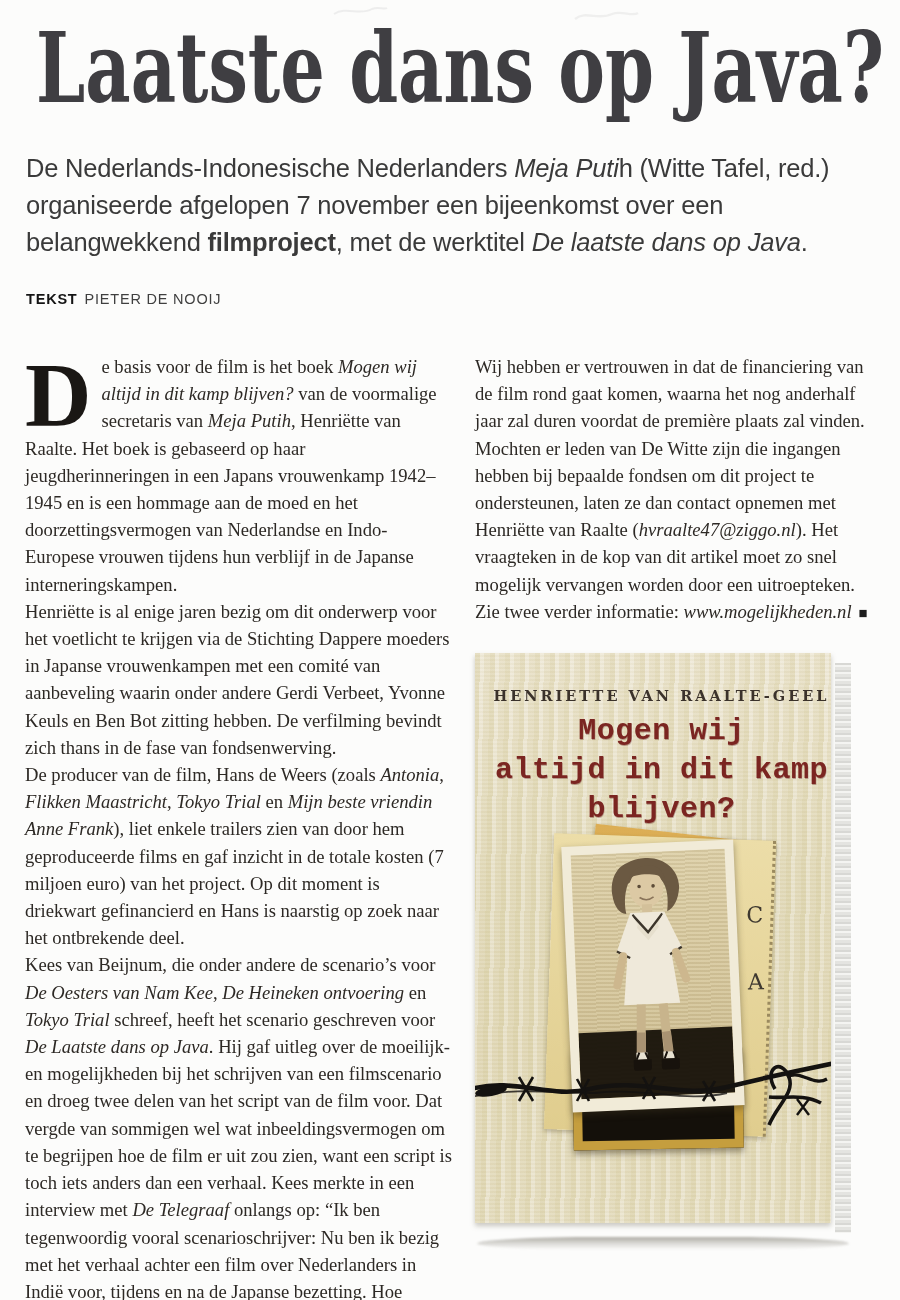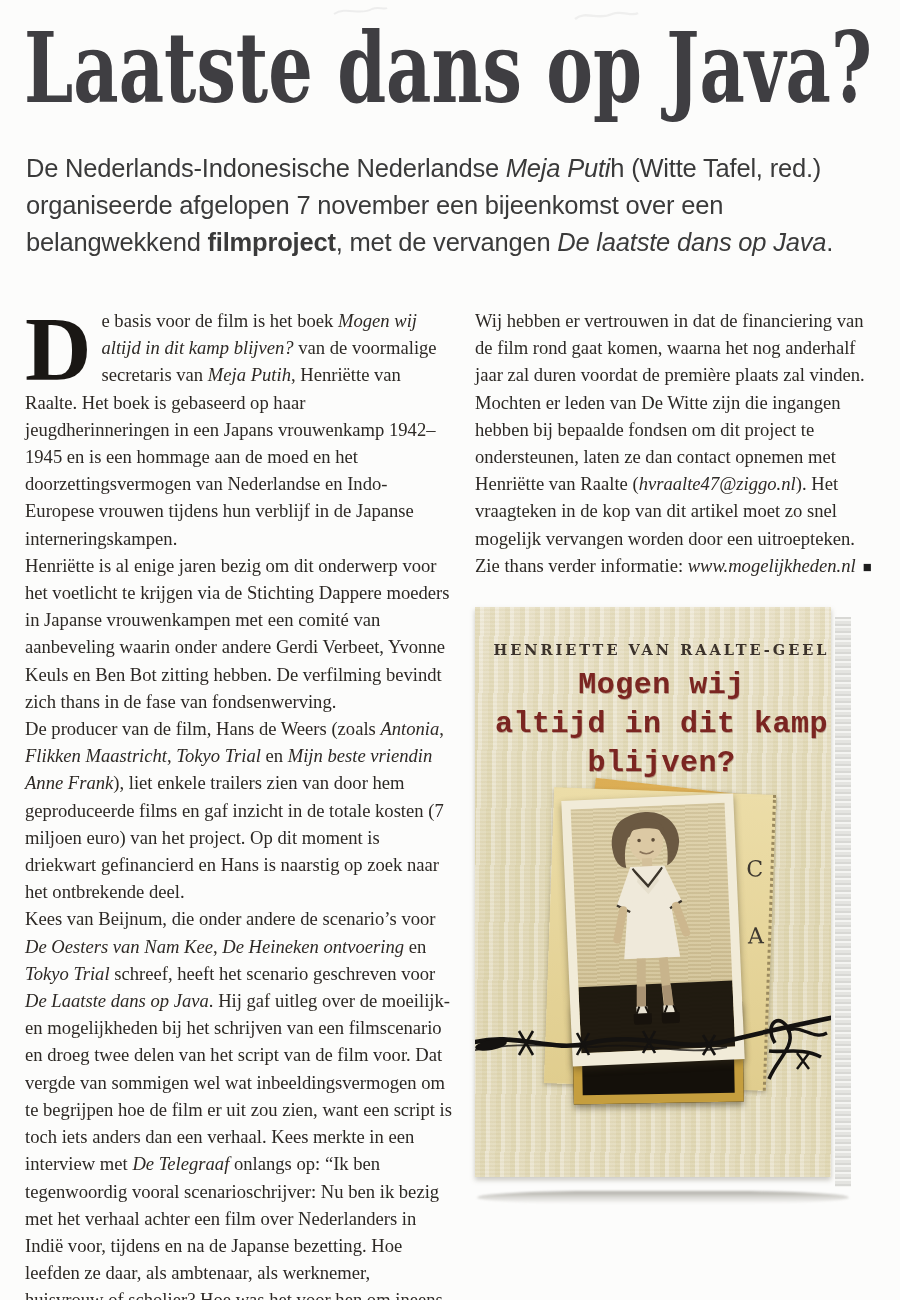--- a/index.html
+++ b/index.html
@@ -6,21 +6,21 @@
   html,body { background:#e8e8e8; }
   .page {
     position:relative; width:900px; height:1300px; margin:0 auto;
     background:#fcfcfb; overflow:hidden;
     font-family:"Liberation Serif", serif; color:#2d2925;
   }
   
   .smudge { position:absolute; opacity:.45; pointer-events:none; }
 
   
-  .headline-wrap { padding:16px 24px 0 24px; }
+  .headline-wrap { padding:16px 24px 0 24px;margin-left:12px; }
   .headline-wrap svg text {
     font-family:"DejaVu Serif", serif; font-weight:bold; fill:#3f3e42;
   }
 
   
   .intro {
     margin:18px 26px 0 26px; width:838px;
     font-family:"Liberation Sans", sans-serif;
     font-size:25.5px; line-height:37px; color:#3a3a3a; letter-spacing:-0.2px;
   }
@@ -134,35 +134,39 @@
   <svg class="smudge" style="left:572px; top:5px;" width="70" height="22">
     <path d="M3,14 C14,5 26,16 40,9 C50,5 60,12 66,8" stroke="#c3c3c3" stroke-width="2.4" fill="none" opacity=".5"></path>
   </svg>
 
   <div class="headline-wrap">
     <svg width="852" height="112" viewBox="0 0 852 112">
       <text x="0" y="86" font-size="98" textLength="848" lengthAdjust="spacingAndGlyphs">Laatste dans op Java?</text>
     </svg>
   </div>
 
-  <p class="intro"><span>De Nederlands-Indonesische Nederlandse </span><em>Meja Puti</em><span>h (Witte Tafel, red.) organiseerde afgelopen 7 november een bijeenkomst over een belangwekkend </span><strong>filmproject</strong><span>, met de vervangen </span><em>De laatste dans op Java</em><span>.</span></p>
-
+  <p class="intro"><span>De Nederlands-Indonesische Nederlanders </span><em>Meja Puti</em><span>h (Witte Tafel, red.) organiseerde afgelopen 7 november een bijeenkomst over een belangwekkend </span><strong>filmproject</strong><span>, met de werktitel </span><em>De laatste dans op Java</em><span>.</span></p>
+
+  <div class="byline">
+    <span class="lbl">TEKST</span>
+    <span class="nm">PIETER DE NOOIJ</span>
+  </div>
 
   <div class="columns">
     <div class="col-left bodytext">
         <p><span class="dropcap">D</span><span>e basis voor de film is het boek </span><em>Mogen wij altijd in dit kamp blijven?</em><span> van de voormalige secretaris van </span><em>Meja Putih</em><span>, Henriëtte van Raalte. Het boek is gebaseerd op haar jeugdherinneringen in een Japans vrouwenkamp 1942–1945 en is een hommage aan de moed en het doorzettingsvermogen van Nederlandse en Indo-Europese vrouwen tijdens hun verblijf in de Japanse interneringskampen.</span></p>
         <p><span>Henriëtte is al enige jaren bezig om dit onderwerp voor het voetlicht te krijgen via de Stichting Dappere moeders in Japanse vrouwenkampen met een comité van aanbeveling waarin onder andere Gerdi Verbeet, Yvonne Keuls en Ben Bot zitting hebben. De verfilming bevindt zich thans in de fase van fondsenwerving.</span></p>
         <p><span>De producer van de film, Hans de Weers (zoals </span><em>Antonia</em><span>, </span><em>Flikken Maastricht</em><span>, </span><em>Tokyo Trial</em><span> en </span><em>Mijn beste vriendin Anne Frank</em><span>), liet enkele trailers zien van door hem geproduceerde films en gaf inzicht in de totale kosten (7 miljoen euro) van het project. Op dit moment is driekwart gefinancierd en Hans is naarstig op zoek naar het ontbrekende deel.</span></p>
         <p><span>Kees van Beijnum, die onder andere de scenario’s voor </span><em>De Oesters van Nam Kee</em><span>, </span><em>De Heineken ontvoering</em><span> en </span><em>Tokyo Trial</em><span> schreef, heeft het scenario geschreven voor </span><em>De Laatste dans op Java</em><span>. Hij gaf uitleg over de moeilijk- en mogelijkheden bij het schrijven van een filmscenario en droeg twee delen van het script van de film voor. Dat vergde van sommigen wel wat inbeeldingsvermogen om te begrijpen hoe de film er uit zou zien, want een script is toch iets anders dan een verhaal. Kees merkte in een interview met </span><em>De Telegraaf</em><span> onlangs op: “Ik ben tegenwoordig vooral scenarioschrijver: Nu ben ik bezig met het verhaal achter een film over Nederlanders in Indië voor, tijdens en na de Japanse bezetting. Hoe leefden ze daar, als ambtenaar, als werknemer, huisvrouw of scholier? Hoe was het voor hen om ineens in een Jappenkamp te belanden en na de bevrijding te worden belaagd door Indonesische nationalisten?”</span></p>
       </div>
 
     <div class="col-right">
       <div class="bodytext">
           <p><span>Wij hebben er vertrouwen in dat de financiering van de film rond gaat komen, waarna het nog anderhalf jaar zal duren voordat de première plaats zal vinden. Mochten er leden van De Witte zijn die ingangen hebben bij bepaalde fondsen om dit project te ondersteunen, laten ze dan contact opnemen met Henriëtte van Raalte (</span><em>hvraalte47@ziggo.nl</em><span>). Het vraagteken in de kop van dit artikel moet zo snel mogelijk vervangen worden door een uitroepteken.</span></p>
-          <p><span>Zie thans verder informatie: </span><em>www.mogelijkheden.nl</em><span class="endmark">■</span></p>
+          <p><span>Zie twee verder informatie: </span><em>www.mogelijkheden.nl</em><span class="endmark">■</span></p>
         </div>
 
       <figure class="figure">
         <div class="cover">
           <div class="cover-author">HENRIETTE VAN RAALTE-GEEL</div>
           <h2 class="cover-title" style="color: rgb(123, 37, 33);">Mogen wij<br>altijd in dit kamp<br>blijven?</h2>
 
           <div class="collage">
             <div class="paper-back"></div>
             <div class="paper-mid">

